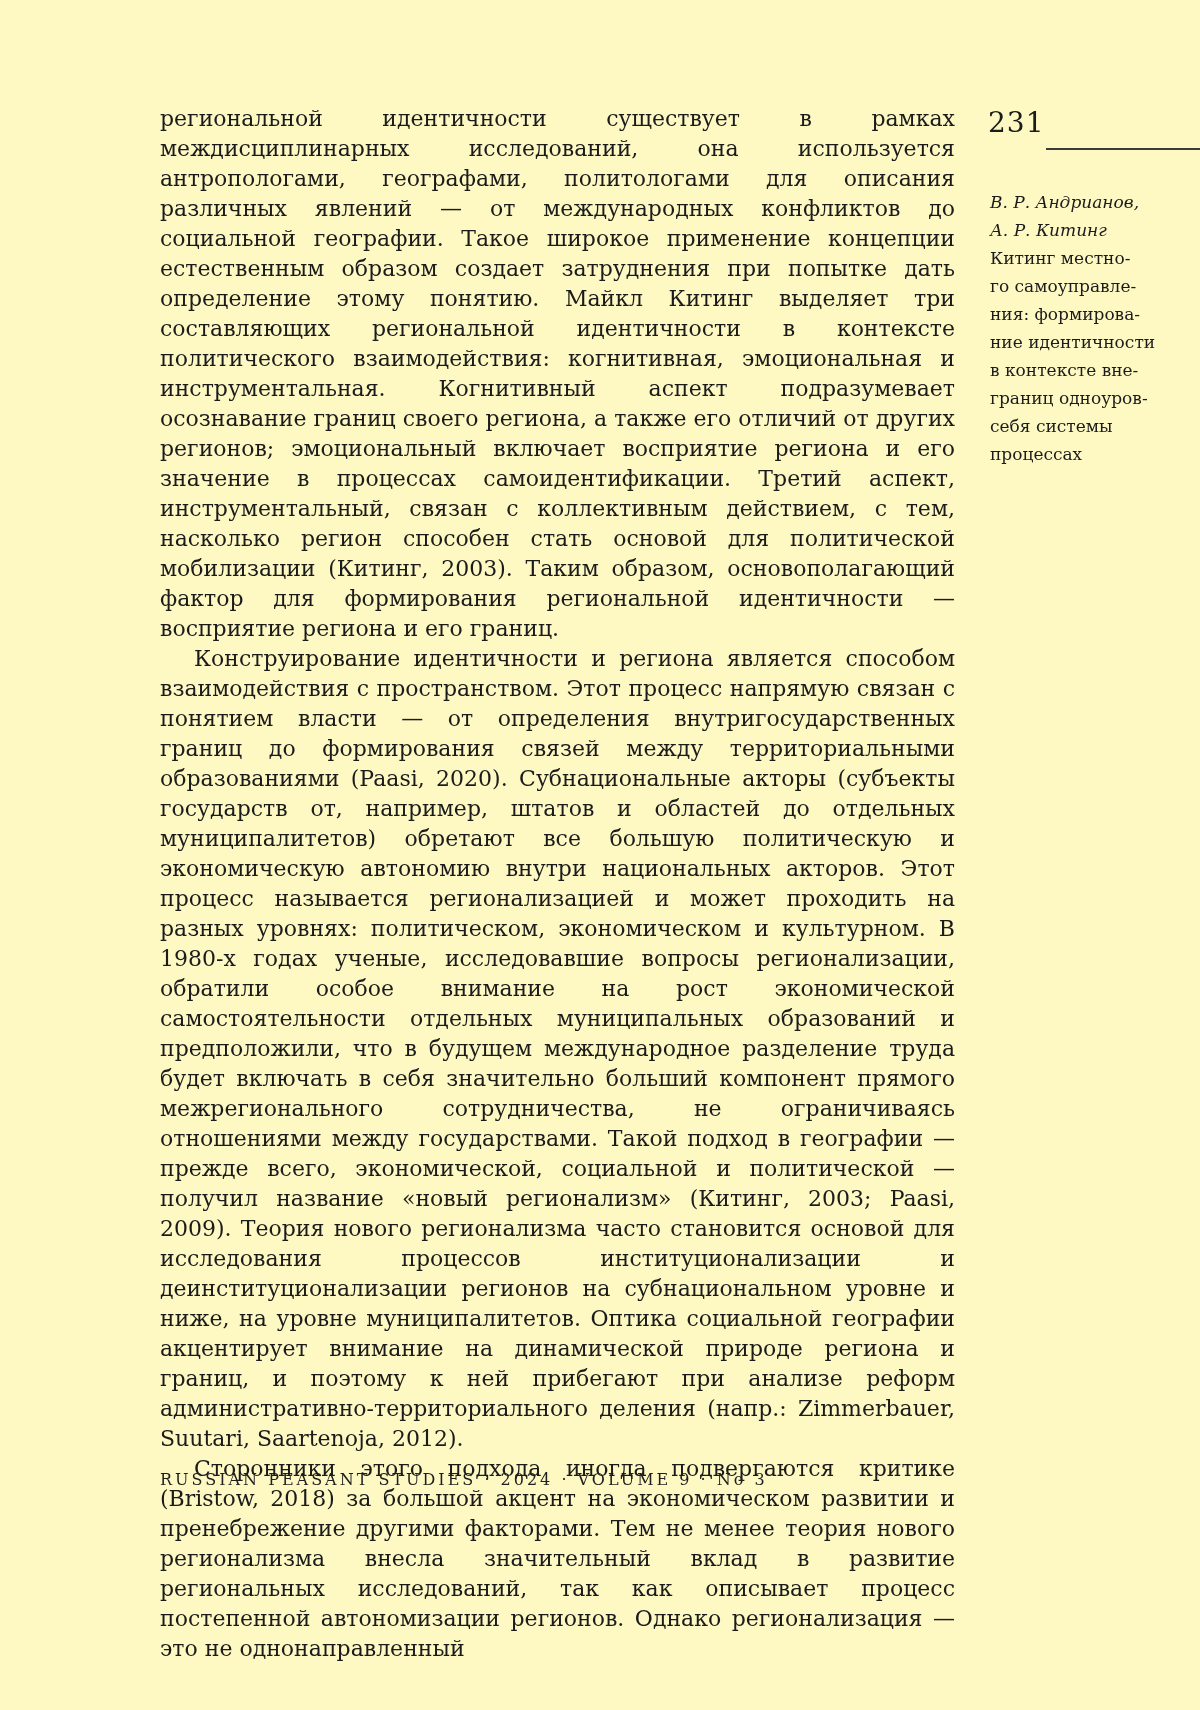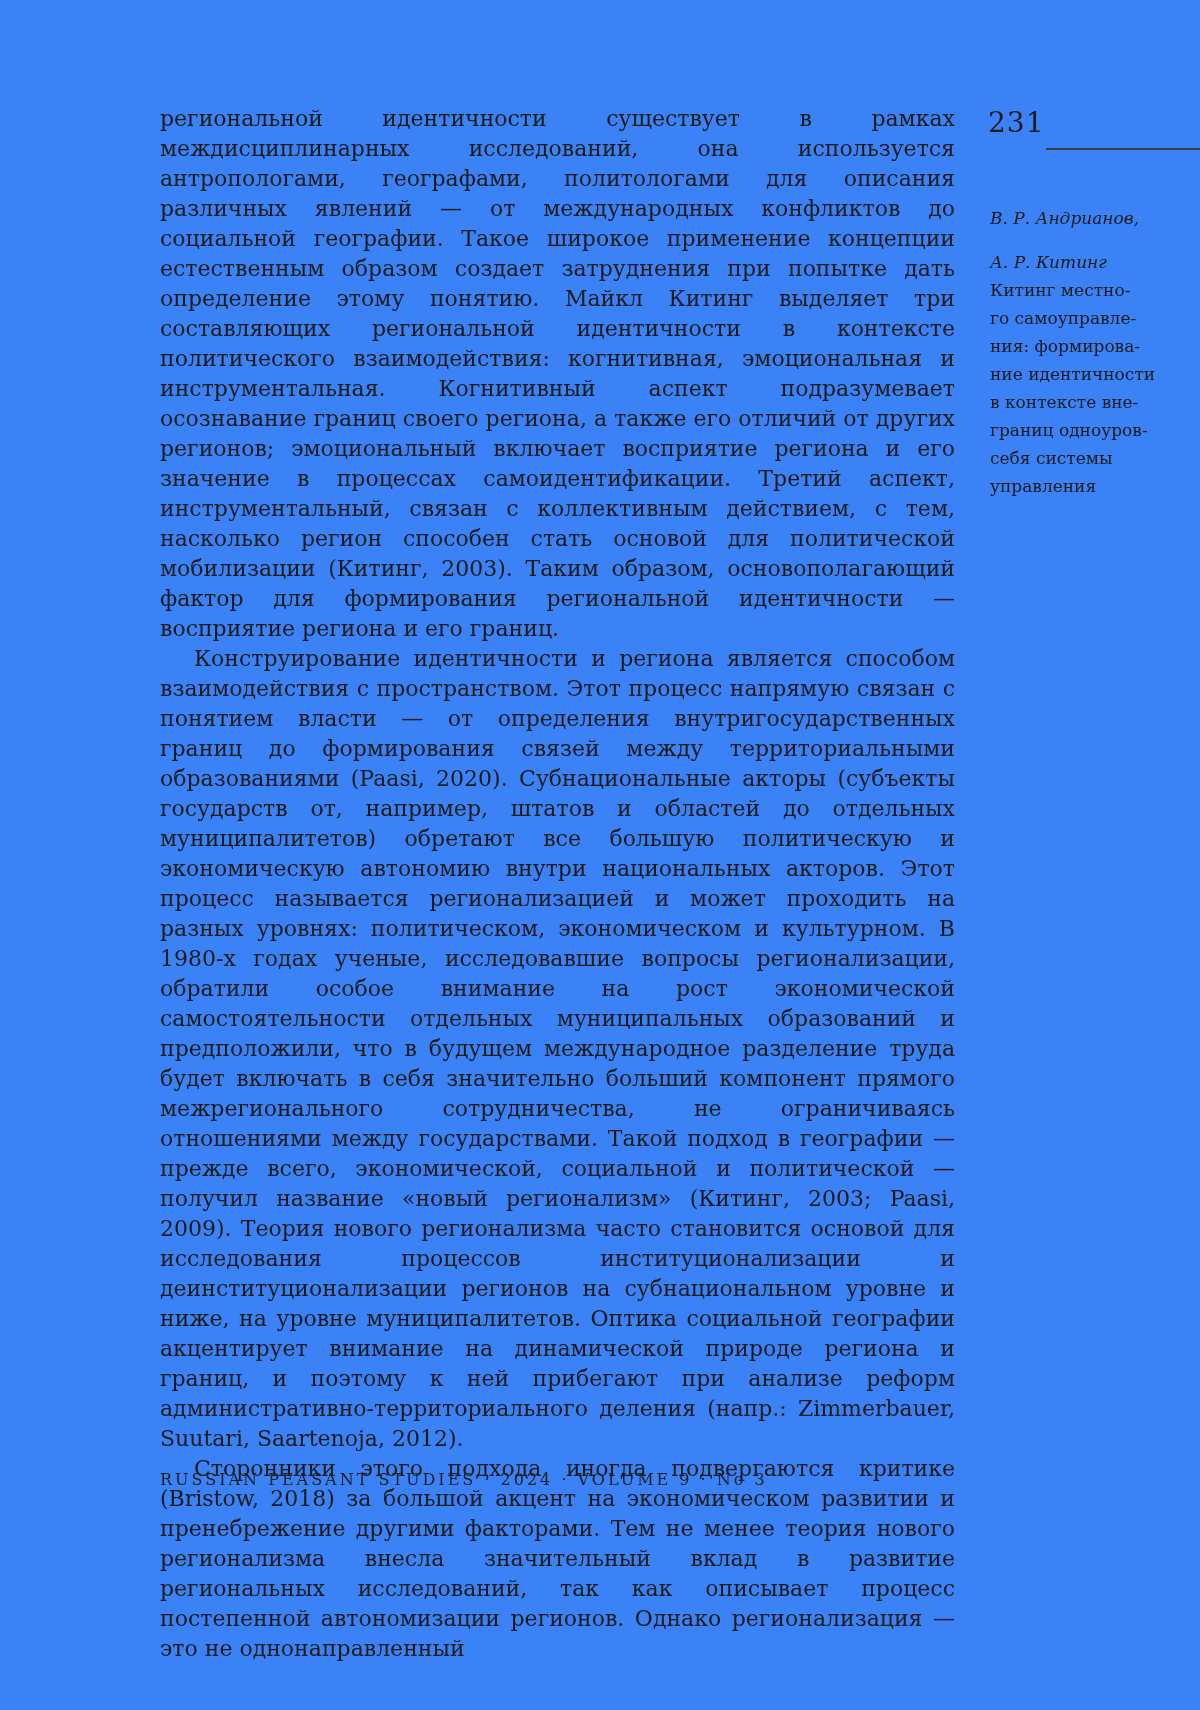--- a/index.html
+++ b/index.html
@@ -4,21 +4,21 @@
 <style>
   html, body {
     margin: 0;
     padding: 0;
     background: #ffffff;
   }
   .page {
     position: relative;
     width: 1200px;
     height: 1710px;
-    background: #3b82f6;
+    background: #fef9c3;
     overflow: hidden;
     font-family: "DejaVu Serif", serif;
     color: #1b1b1b;
   }
   .main-text {
     position: absolute;
     left: 160px;
     top: 104px;
     width: 795px;
     font-size: 22px;
@@ -53,21 +53,20 @@
   .margin-column {
     position: absolute;
     left: 990px;
     top: 188px;
     width: 170px;
     font-size: 17px;
     line-height: 28px;
   }
   .margin-column .author {
     font-style: italic;
-    margin-top: 16px;
   }
   .running-footer {
     position: absolute;
     left: 160px;
     top: 1471px;
     font-size: 16px;
     line-height: 18px;
     letter-spacing: 3px;
     color: #1f1f1f;
     white-space: nowrap;
@@ -92,19 +91,19 @@
     <div class="author">В. Р. Андрианов,</div>
     <div class="author">А. Р. Китинг</div>
     <div>
       <div>Китинг местно-</div>
       <div>го самоуправле-</div>
       <div>ния: формирова-</div>
       <div>ние идентичности</div>
       <div>в контексте вне-</div>
       <div>границ одноуров-</div>
       <div>себя системы</div>
-      <div>управления</div>
+      <div>процессах</div>
     </div>
   </div>
 
   <div class="running-footer">RUSSIAN PEASANT STUDIES · 2024 · VOLUME 9 · No 3</div>
 
 </div>
 
 </body></html>

